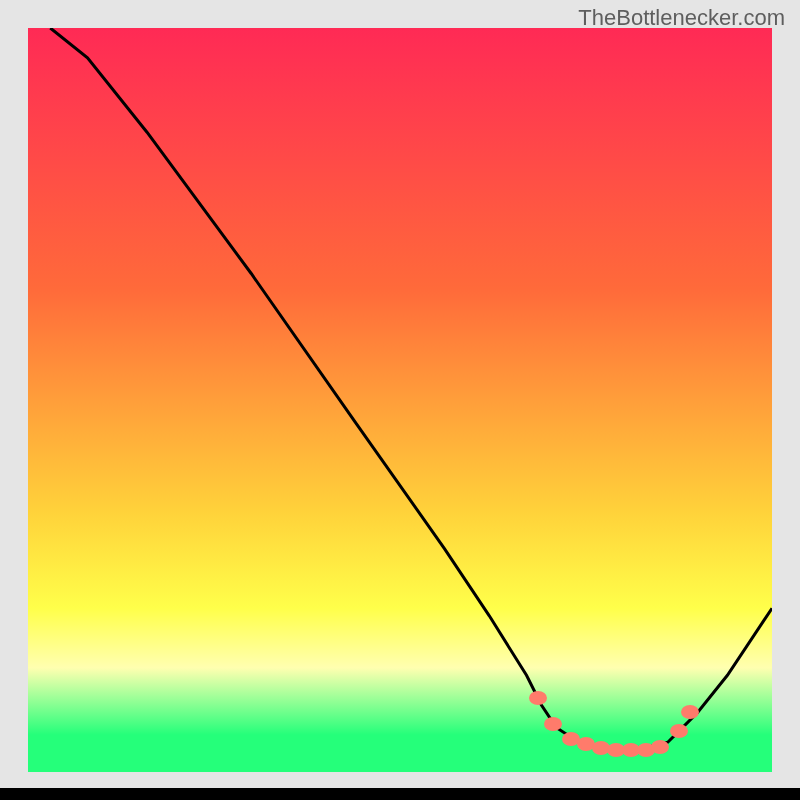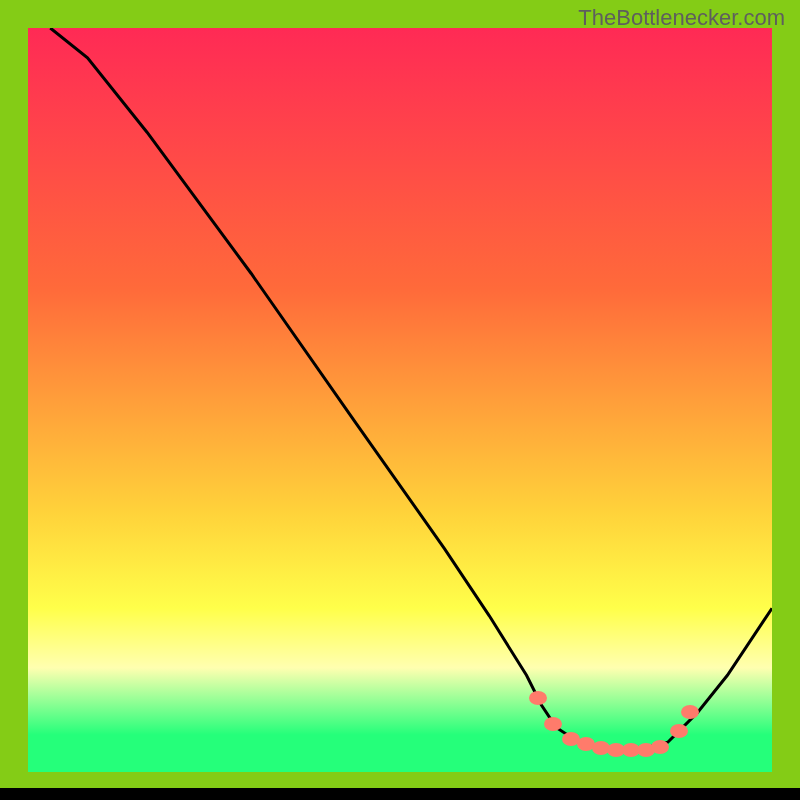--- a/index.html
+++ b/index.html
@@ -7,21 +7,21 @@
     padding: 0;
     width: 800px;
     height: 800px;
     background: #000;
     font-family: Arial, sans-serif;
   }
   .container {
     position: relative;
     width: 800px;
     height: 788px;
-    background: #84cc16;
+    background: #e5e5e5;
   }
   .watermark {
     position: absolute;
     top: 5px;
     right: 15px;
     color: #5e5e5e;
     font-size: 22px;
     font-weight: 400;
     z-index: 20;
   }

